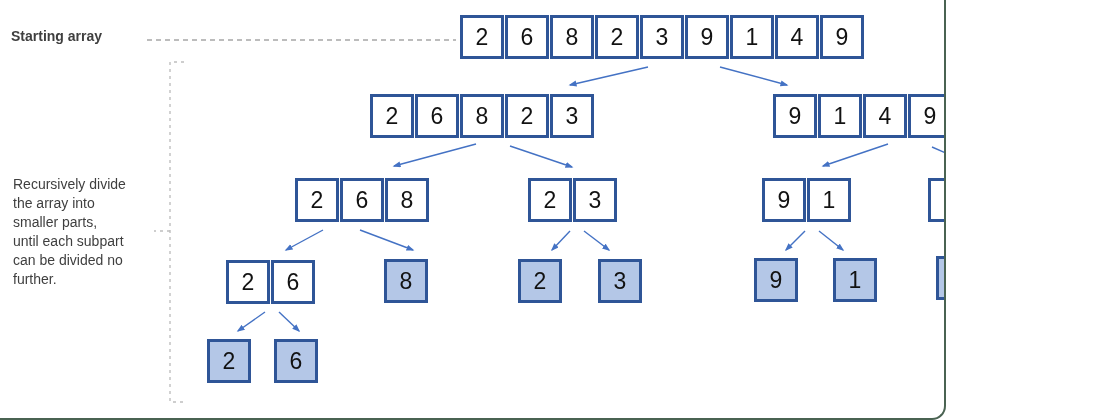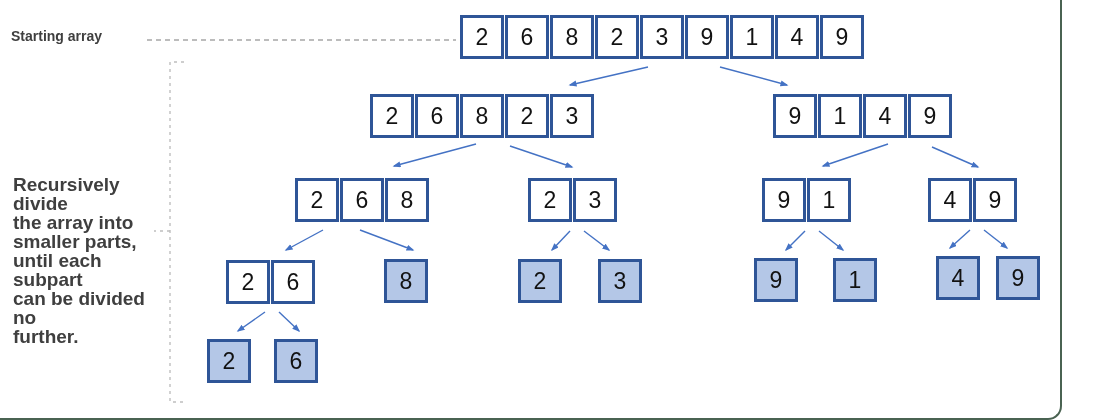--- a/index.html
+++ b/index.html
@@ -3,21 +3,21 @@
 <meta charset="utf-8">
 <style>
   html, body {
     margin: 0;
     padding: 0;
     background: #ffffff;
     font-family: "Liberation Sans", sans-serif;
   }
   .frame {
     position: relative;
-    width: 1062px;
+    width: 946px;
     height: 420px;
     background: #ffffff;
     border-right: 2px solid #4a6352;
     border-bottom: 2px solid #4a6352;
     border-bottom-right-radius: 14px;
     box-sizing: border-box;
     overflow: hidden;
   }
   .side-label {
     position: absolute;
@@ -25,22 +25,22 @@
     top: 28px;
     font-size: 14px;
     font-weight: 700;
     color: #3f3f3f;
   }
   .desc-label {
     position: absolute;
     left: 13px;
     top: 175px;
     width: 160px;
-    font-size: 19px;
-    font-weight: 700;
+    font-size: 14px;
+    font-weight: 400;
     line-height: 19px;
     color: #3f3f3f;
     white-space: pre-line;
   }
   svg.layer {
     position: absolute;
     left: 0;
     top: 0;
     width: 1106px;
     height: 420px;

